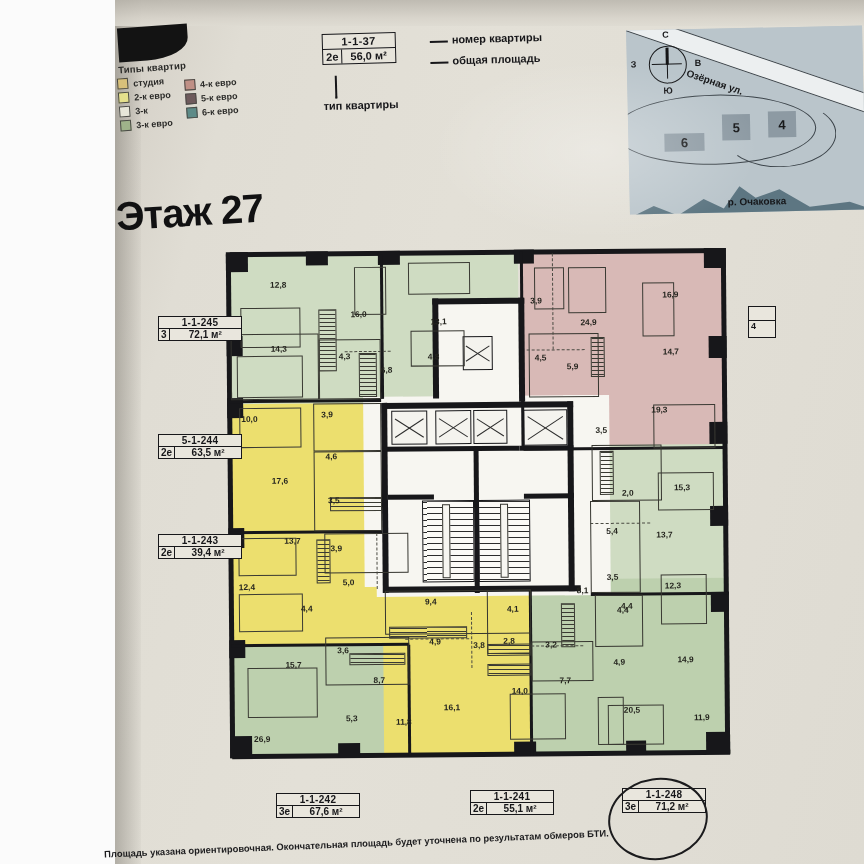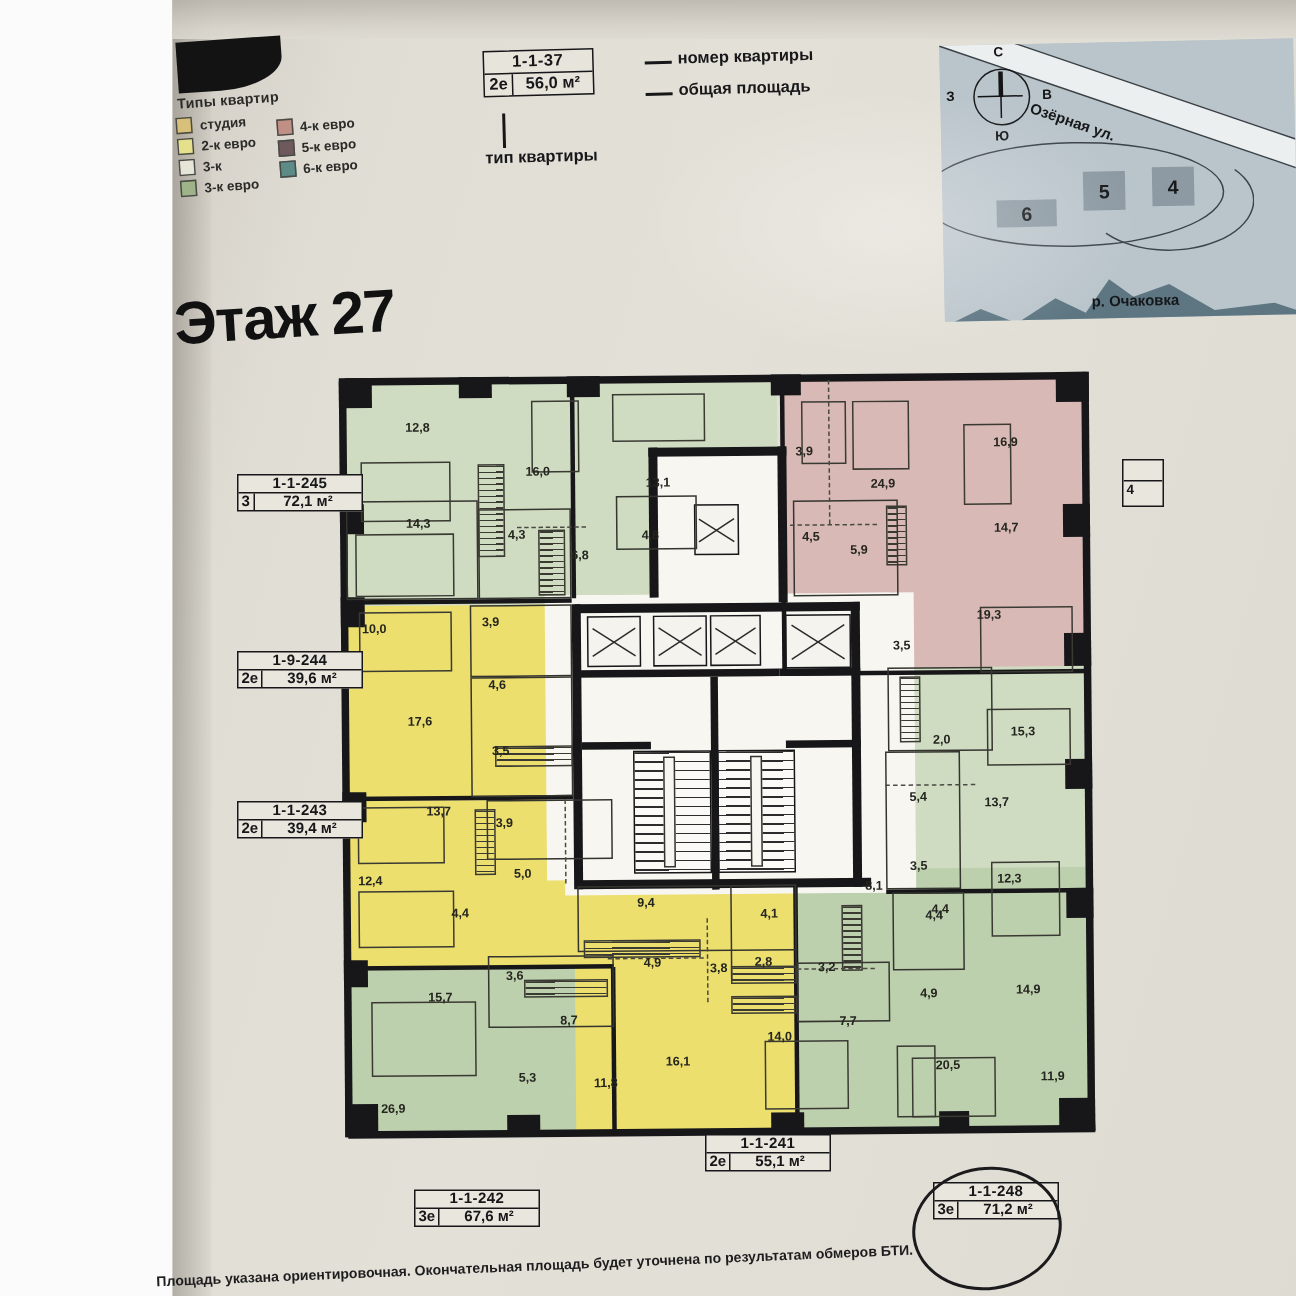--- a/index.html
+++ b/index.html
@@ -391,41 +391,41 @@
   </div>
 
   <div class="tag" style="left:158px;top:316px;width:82px">
     <div class="t1">1-1-245</div>
     <div class="t2">
         <div class="tt">3</div>
     <div class="ta">72,1 м²</div>
       </div>
   </div>
   <div class="tag" style="left:158px;top:434px;width:82px">
-    <div class="t1">1-9-244</div>
+    <div class="t1">5-1-244</div>
     <div class="t2">
         <div class="tt">2е</div>
-    <div class="ta">39,6 м²</div>
+    <div class="ta">63,5 м²</div>
       </div>
   </div>
   <div class="tag" style="left:158px;top:534px;width:82px">
     <div class="t1">1-1-243</div>
     <div class="t2">
         <div class="tt">2е</div>
     <div class="ta">39,4 м²</div>
       </div>
   </div>
   <div class="tag" style="left:276px;top:793px;width:82px">
     <div class="t1">1-1-242</div>
     <div class="t2">
         <div class="tt">3е</div>
     <div class="ta">67,6 м²</div>
       </div>
   </div>
-  <div class="tag" style="left:470px;top:756px;width:82px">
+  <div class="tag" style="left:470px;top:790px;width:82px">
     <div class="t1">1-1-241</div>
     <div class="t2">
         <div class="tt">2е</div>
     <div class="ta">55,1 м²</div>
       </div>
   </div>
   <div class="tag" style="left:622px;top:788px;width:82px">
     <div class="t1">1-1-248</div>
     <div class="t2">
         <div class="tt">3е</div>

